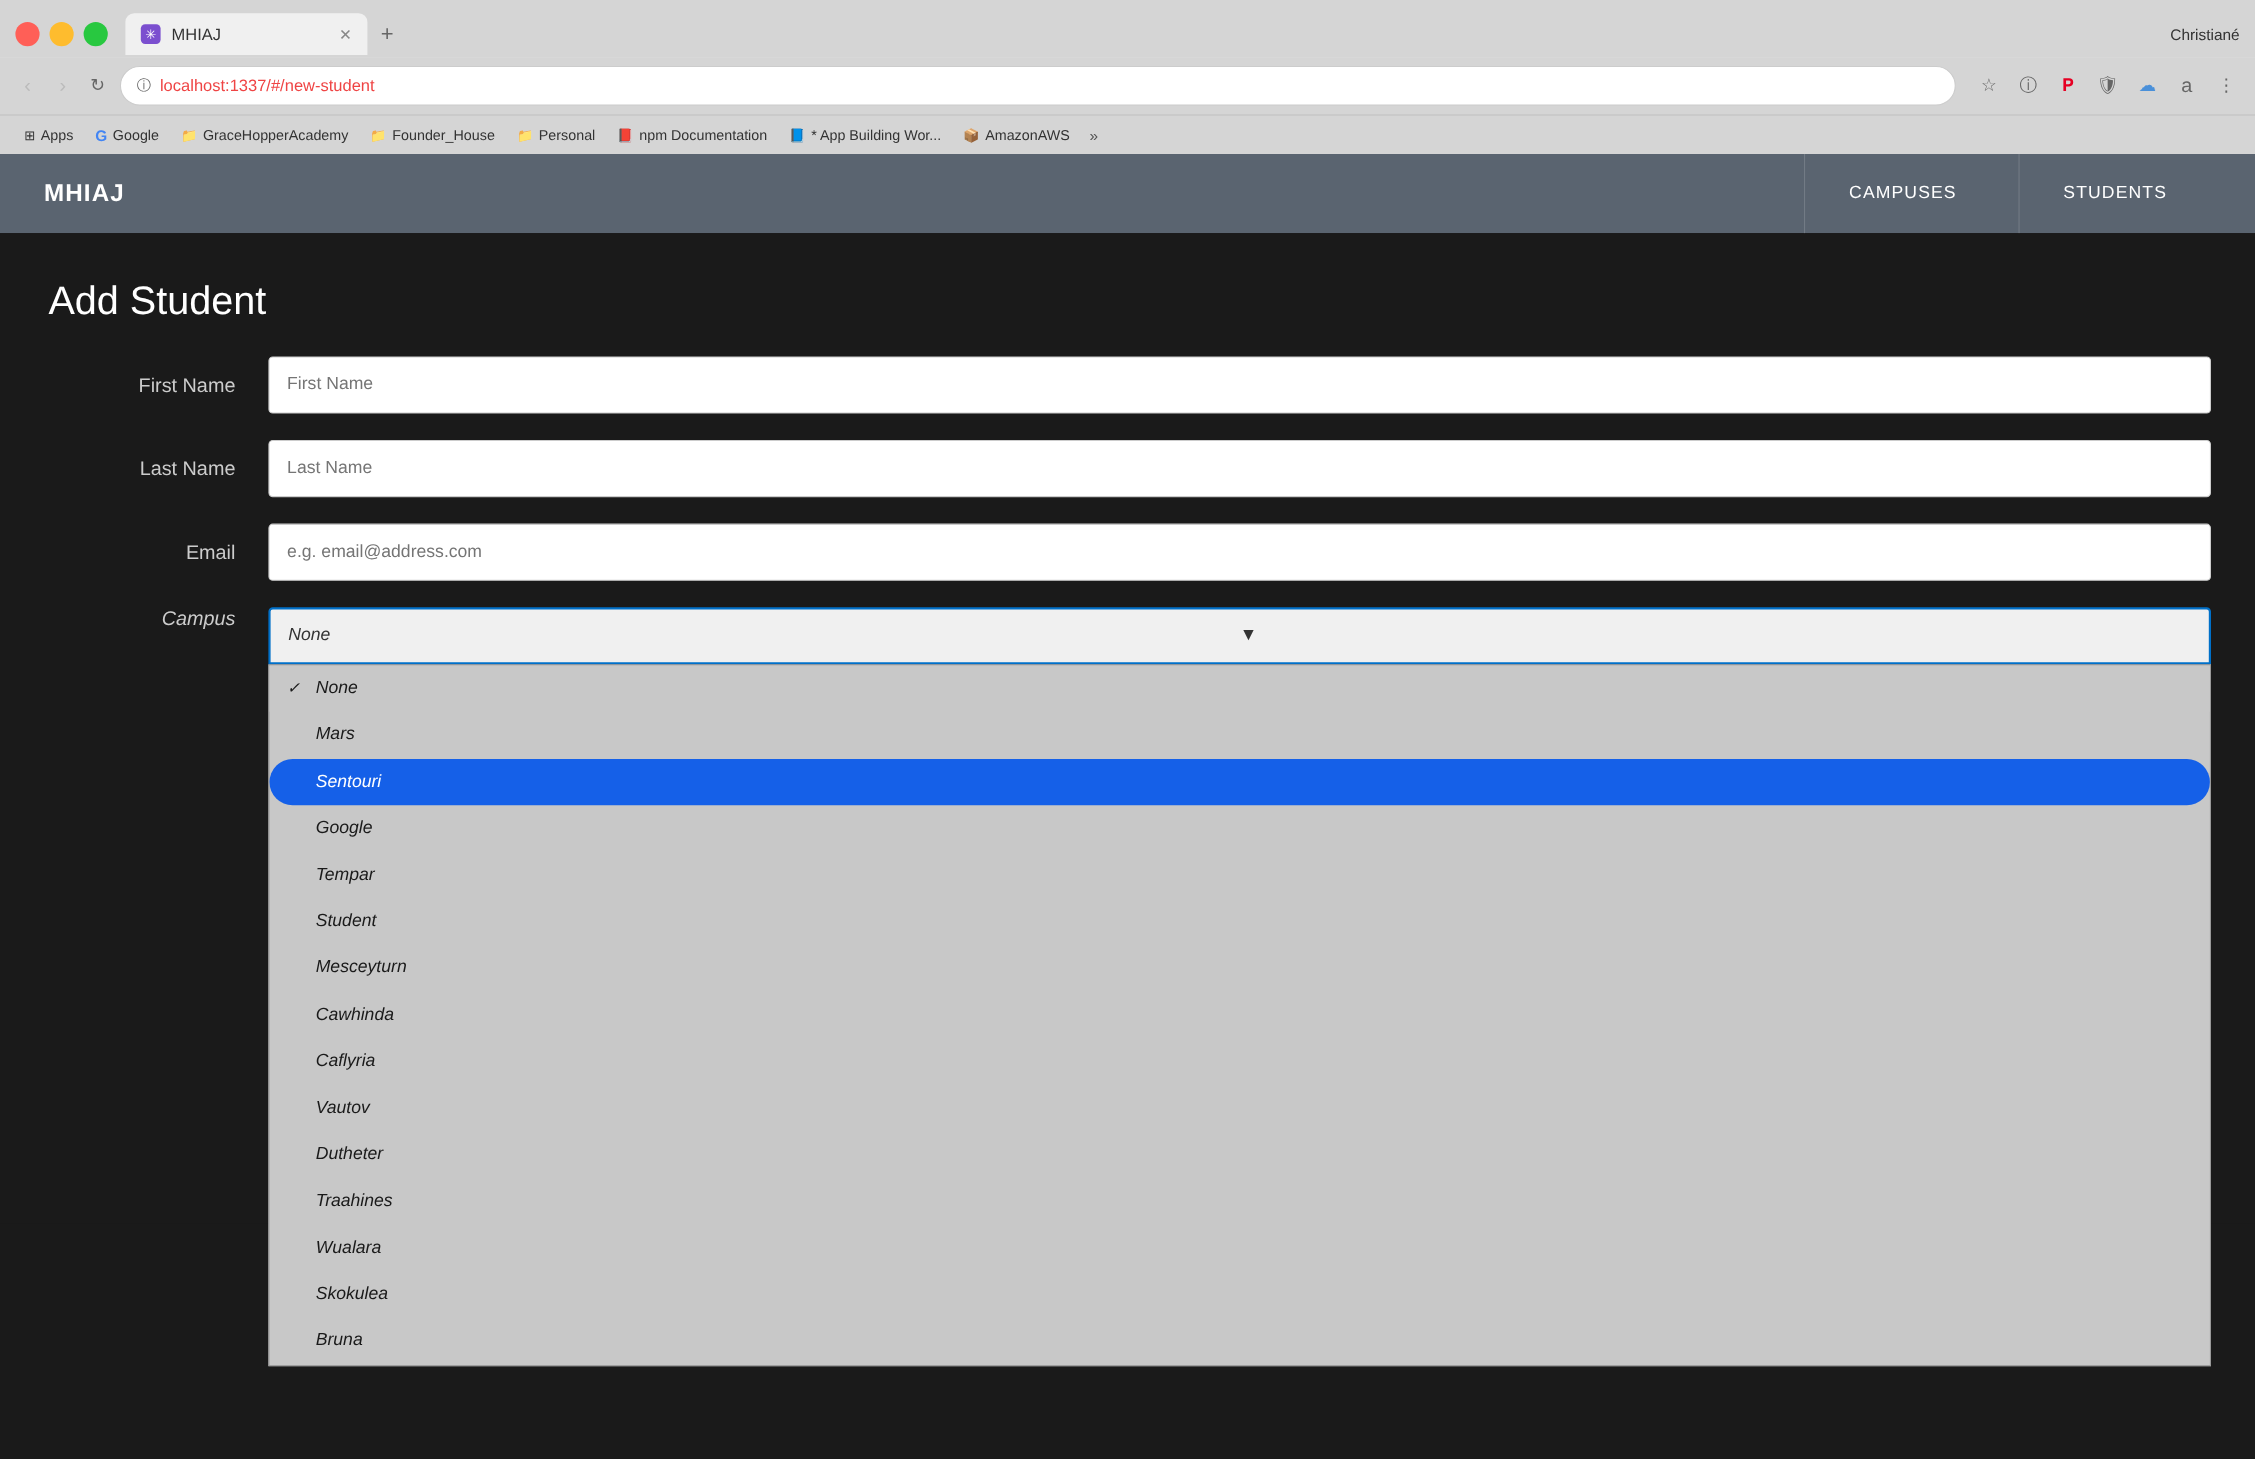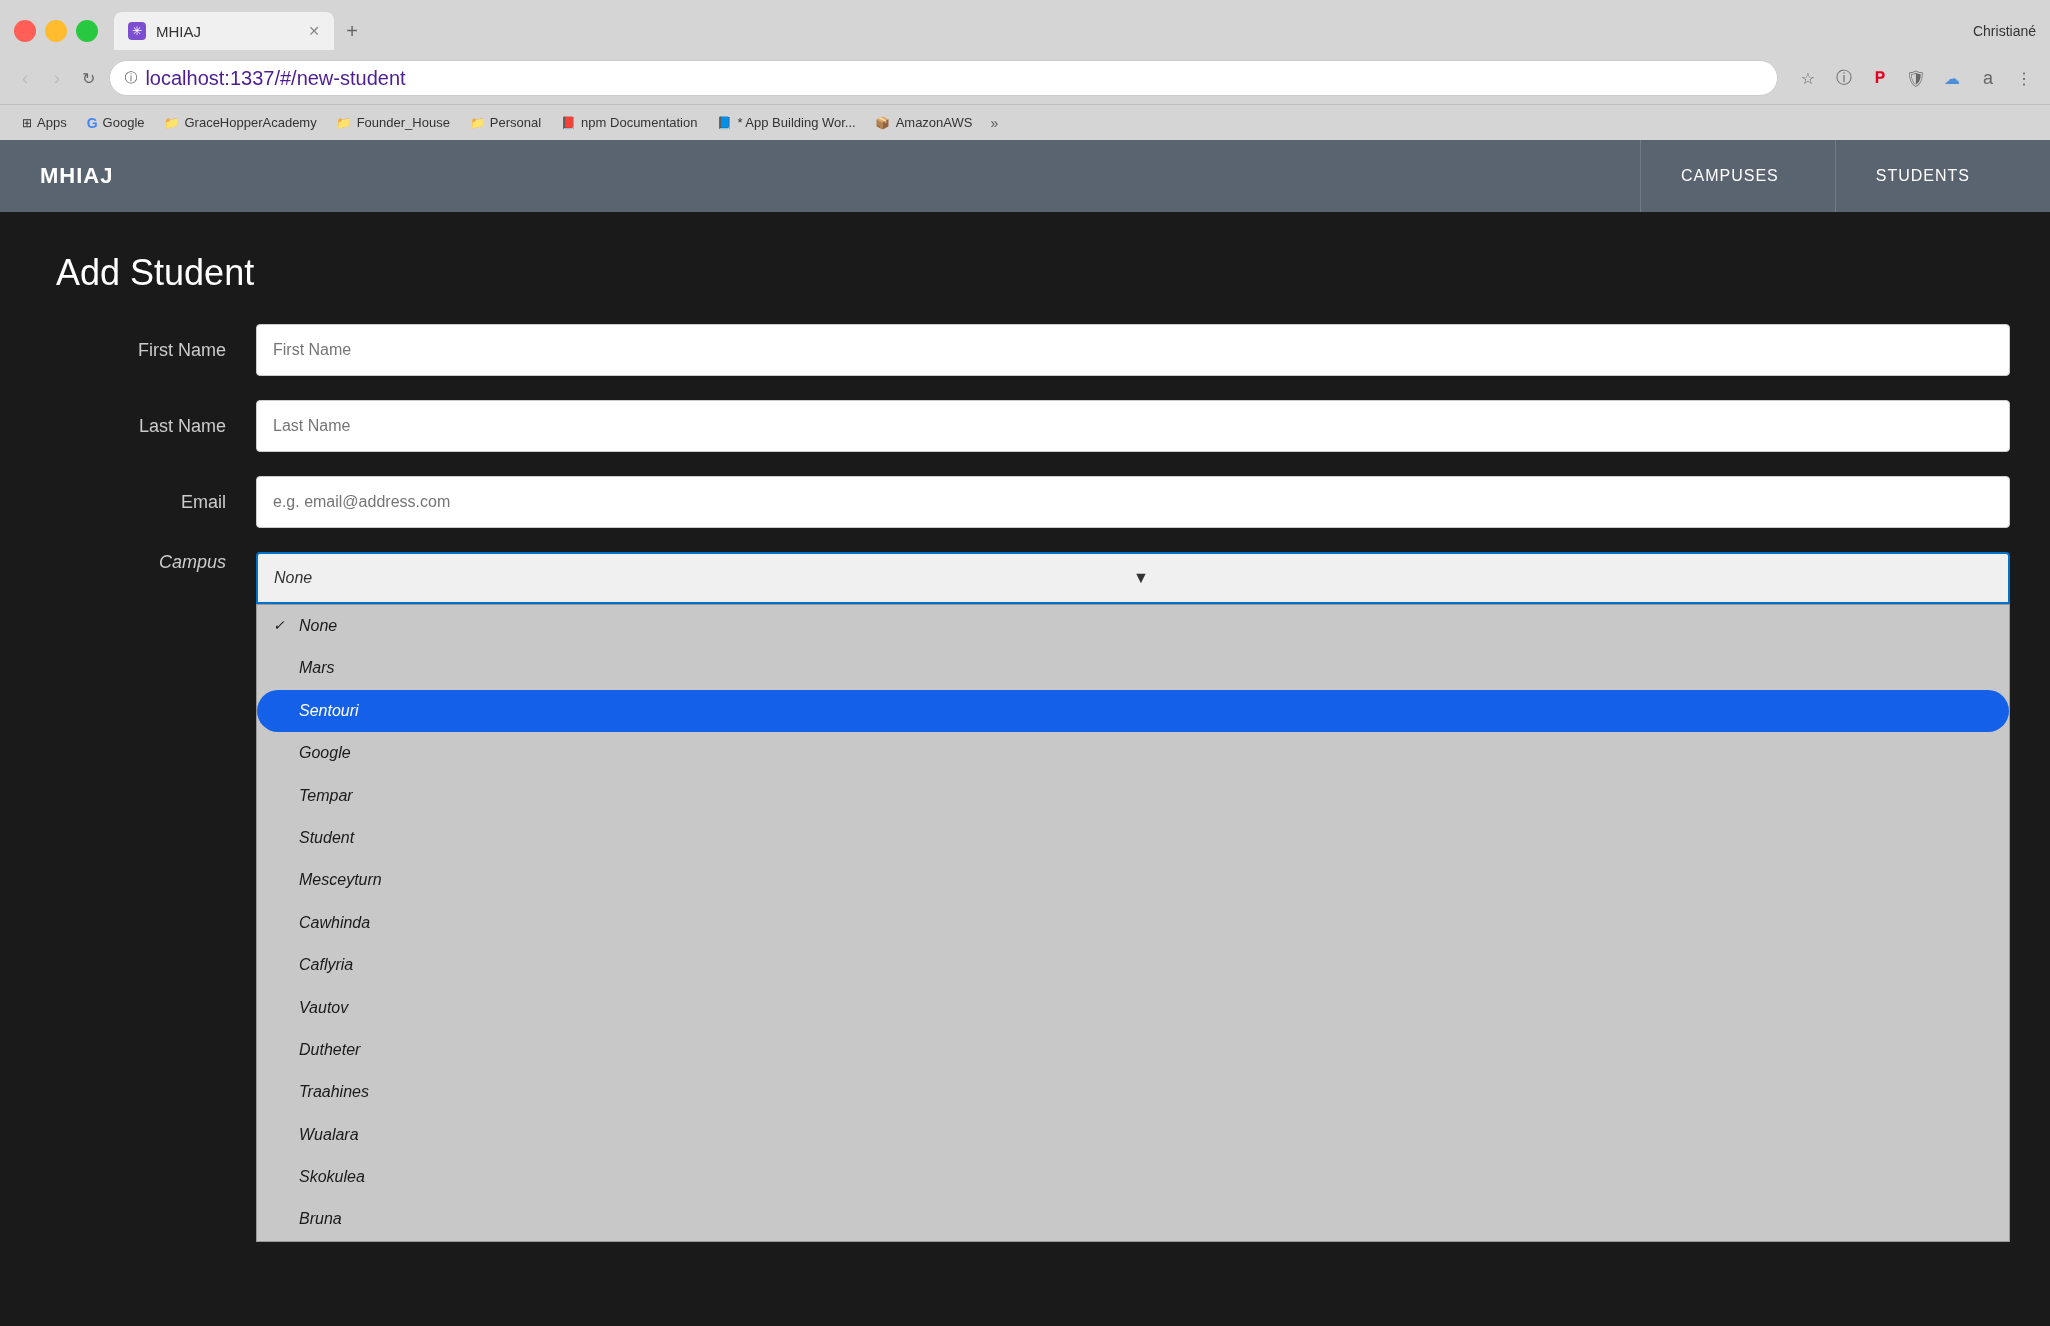--- a/index.html
+++ b/index.html
@@ -22,39 +22,39 @@
     .tab-close { font-size: 14px; color: #888; cursor: pointer; }
     .new-tab-btn { width: 36px; height: 36px; display: flex; align-items: center; justify-content: center; color: #666; font-size: 20px; }
 
     
     .toolbar { display: flex; align-items: center; padding: 8px 14px; background: #d5d5d5; gap: 10px; height: 52px; }
     .nav-btn { background: none; border: none; font-size: 18px; color: #666; cursor: pointer; padding: 4px 8px; border-radius: 4px; }
     .nav-btn.disabled { color: #bbb; cursor: default; }
     .refresh-btn { background: none; border: none; font-size: 16px; color: #666; cursor: pointer; padding: 4px; }
     .address-bar { flex: 1; display: flex; align-items: center; background: white; border-radius: 20px; padding: 6px 14px; gap: 8px; height: 36px; border: 1px solid #ccc; }
     .address-icon { color: #666; font-size: 13px; }
-    .address-text { font-size: 20px; color: #4c1d95; flex: 1; }
+    .address-text { font-size: 15px; color: #ef4444; flex: 1; }
     .toolbar-icons { display: flex; align-items: center; gap: 12px; margin-left: 8px; }
     .toolbar-icon { width: 24px; height: 24px; display: flex; align-items: center; justify-content: center; color: #666; font-size: 16px; cursor: pointer; }
     .user-name { font-size: 14px; color: #333; margin-left: 10px; }
 
     
     .bookmarks-bar { display: flex; align-items: center; padding: 4px 14px; background: #d5d5d5; gap: 4px; height: 36px; border-top: 1px solid #c0c0c0; overflow: hidden; }
     .bookmark-item { display: flex; align-items: center; gap: 5px; padding: 3px 8px; border-radius: 4px; cursor: pointer; white-space: nowrap; font-size: 13px; color: #333; }
     .bookmark-icon { font-size: 12px; }
     .bookmark-more { font-size: 14px; color: #555; padding: 3px 6px; cursor: pointer; }
 
     
     .app-header { background: #5a6470; display: flex; align-items: center; padding: 0 40px; height: 72px; }
     .app-title { color: white; font-size: 22px; font-weight: 600; flex: 1; letter-spacing: 1px; }
     .nav-links { display: flex; gap: 16px; }
     .nav-link { color: white; font-size: 16px; font-weight: 500; padding: 0 40px; height: 72px; display: flex; align-items: center; cursor: pointer; letter-spacing: 1px; border-left: 1px solid rgba(255,255,255,0.15); }
 
     
-    .main-content { background: #1a1a1a; padding: 40px 0 40px 16px; min-height: 900px; }
+    .main-content { background: #1a1a1a; padding: 40px 0 40px 4px; min-height: 900px; }
     .page-title { color: white; font-size: 36px; font-weight: 400; padding: 0 0 30px 40px; }
 
     
     .form-container { padding: 0 40px; }
     .form-row { display: flex; align-items: center; margin-bottom: 24px; }
     .form-label { color: #ccc; font-size: 18px; font-weight: 400; width: 200px; text-align: right; padding-right: 30px; }
     .form-input { flex: 1; height: 52px; border-radius: 4px; border: 1px solid #ccc; padding: 0 16px; font-size: 16px; color: #999; background: white; outline: none; }
 
     
     .campus-row { display: flex; align-items: flex-start; font-style: italic; }

